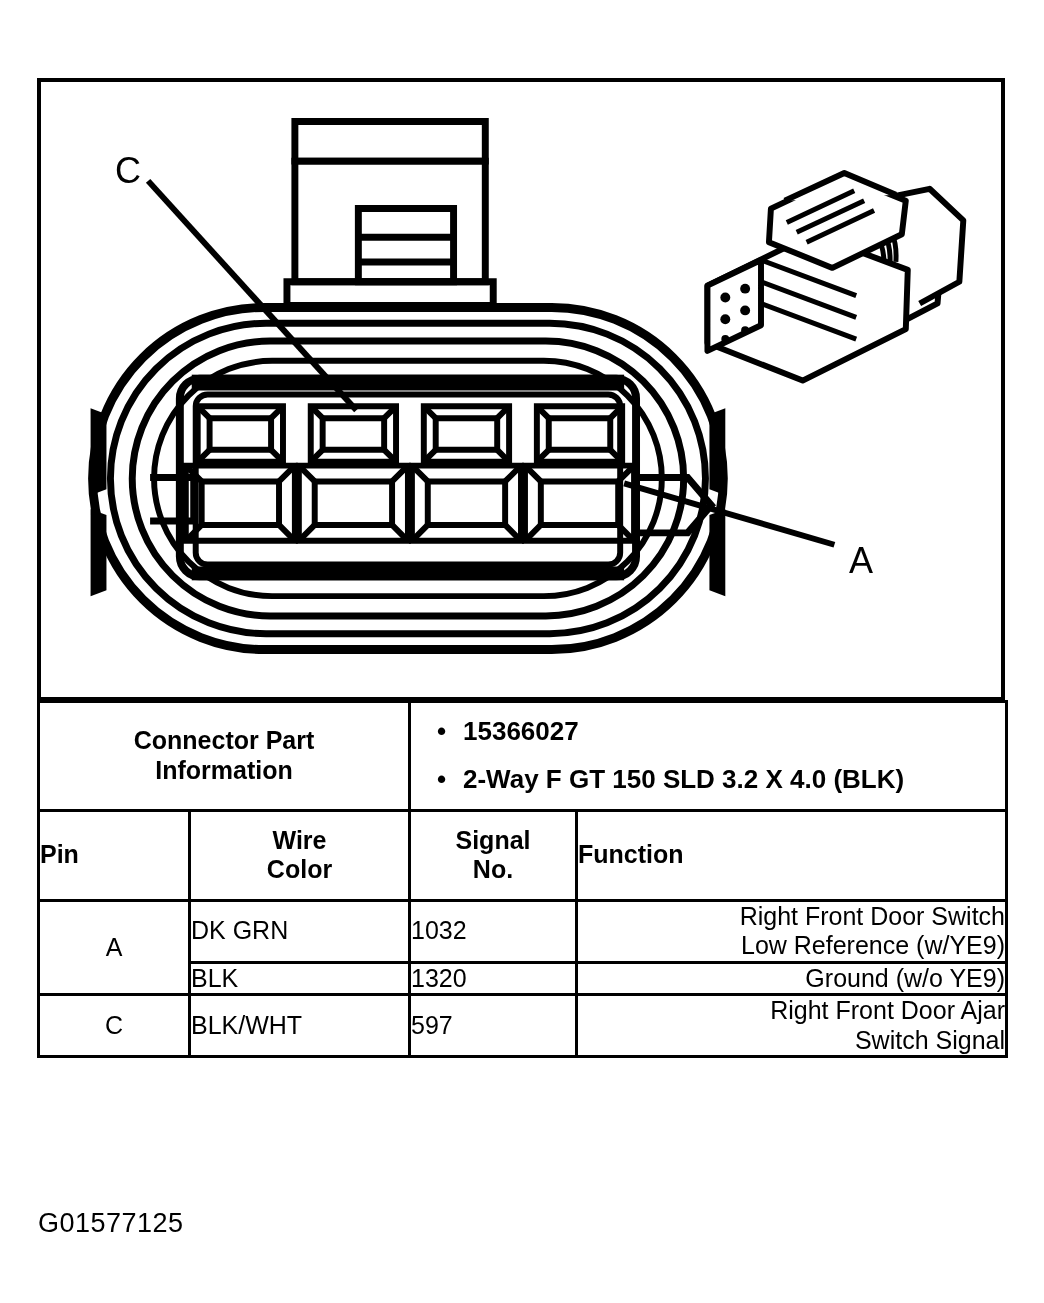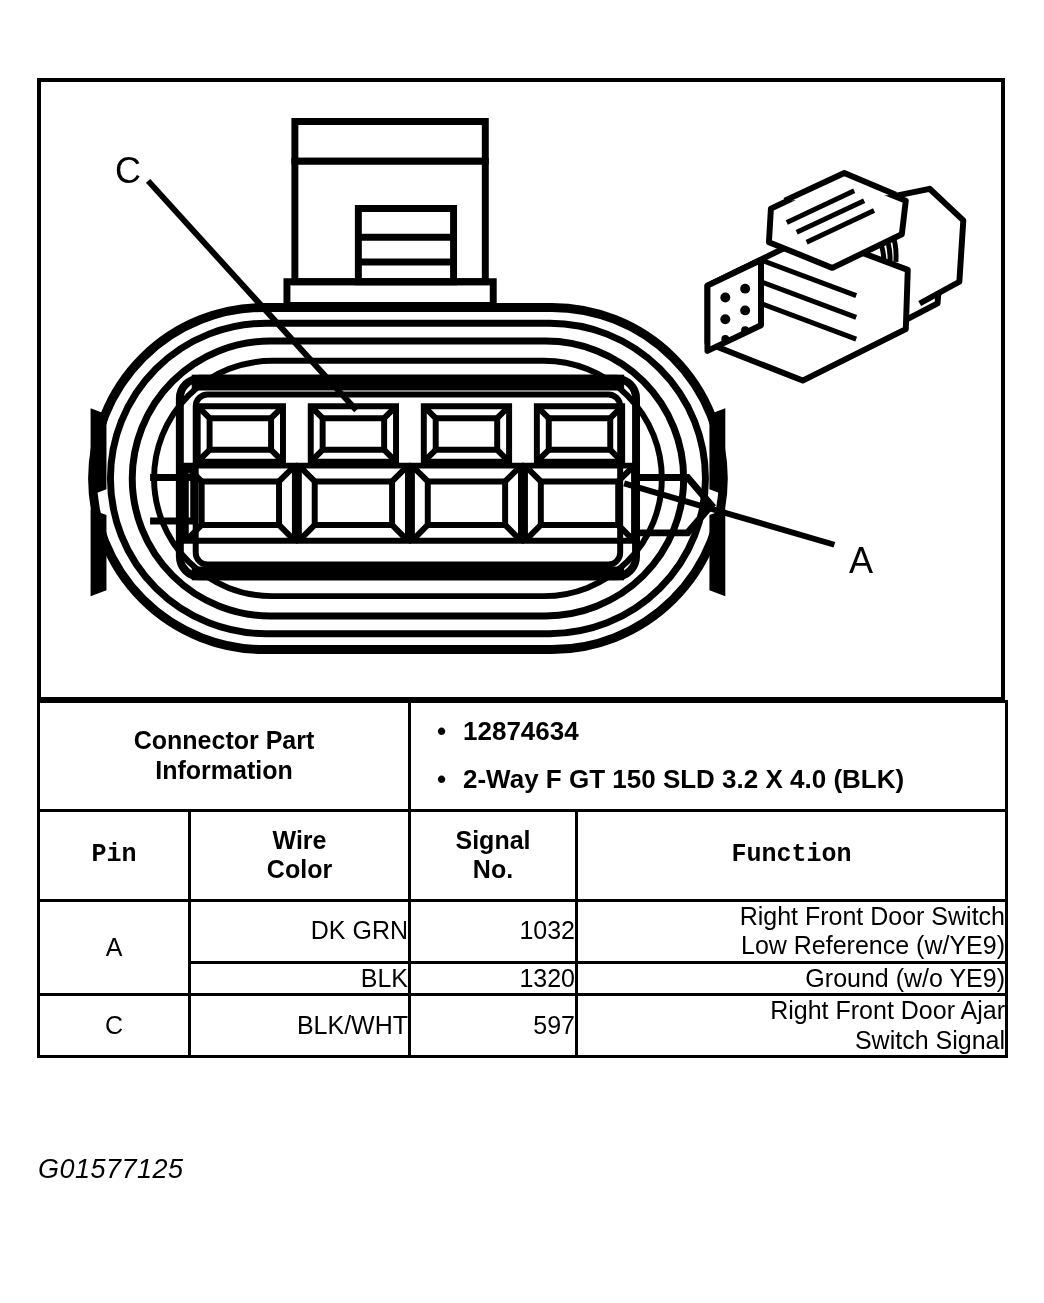--- a/index.html
+++ b/index.html
@@ -53,21 +53,21 @@
     font-size: 25px;
     line-height: 1.18;
   }
 
   .col-pin   { width: 151px; }
   .col-wire  { width: 220px; }
   .col-circ  { width: 167px; }
   .col-func  { width: 430px; }
 
   .cell-pad       { padding: 6px 10px; }
-  .center         { text-align: right; }
+  .center         { text-align: left; }
   .left           { text-align: right; padding-left: 16px; }
 
   
   .cpi-label {
     text-align: center;
     font-weight: bold;
     font-size: 26px;
     line-height: 1.25;
     padding: 10px 6px;
   }
@@ -98,46 +98,44 @@
     text-align: center;
     line-height: 1.2;
     padding: 8px 4px;
     height: 90px;
     box-sizing: border-box;
     margin-top: 8px;
   }
   .hdr-bottom {
     font-weight: bold;
     font-size: 26px;
-    text-align: center;
+    text-align: left;
     vertical-align: bottom;
     padding-bottom: 10px;
     height: 90px;
     box-sizing: border-box;
-    font-family: Liberation Mono, monospace;
   }
 
   .data-cell {
     font-size: 27px;
     font-weight: normal;
   }
   .pin-cell {
     font-size: 27px;
     text-align: center;
     font-weight: normal;
   }
 
   
   #footer-id {
     position: absolute;
     left: 38px;
-    top: 1154px;
+    top: 1208px;
     font-size: 27px;
     letter-spacing: 0.5px;
-    font-style: italic;
   }
 </style>
 </head>
 <body>
 
 <div id="illustration-panel">
   <svg id="illustration-svg" viewBox="0 0 968 622" preserveAspectRatio="none">
 
     <g fill="none" stroke="#000" stroke-width="7" stroke-linejoin="miter">
 
@@ -282,21 +280,21 @@
 
     <tr>
       <td colspan="2" class="cpi-label">
         <div>Connector Part</div>
         <div>Information</div>
       </td>
       <td colspan="2">
         <ul class="cpi-list">
           <li>
             <span class="bullet">•</span>
-            <span>12874634</span>
+            <span>15366027</span>
           </li>
           <li>
             <span class="bullet">•</span>
             <span>2-Way F GT 150 SLD 3.2 X 4.0 (BLK)</span>
           </li>
         </ul>
       </td>
     </tr>
 
     <tr>

